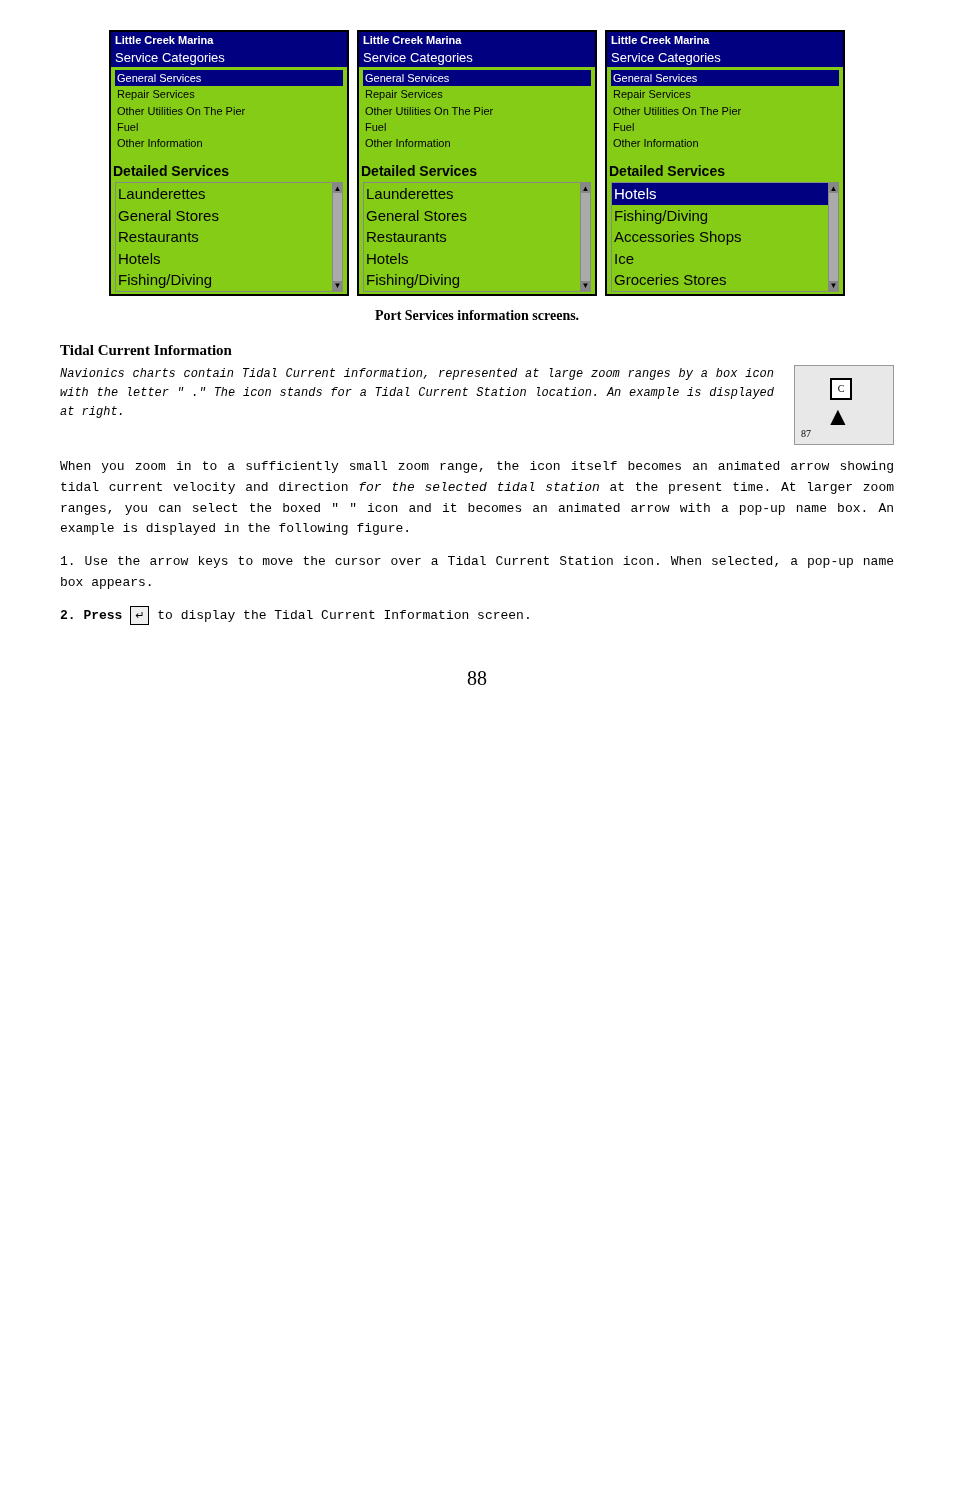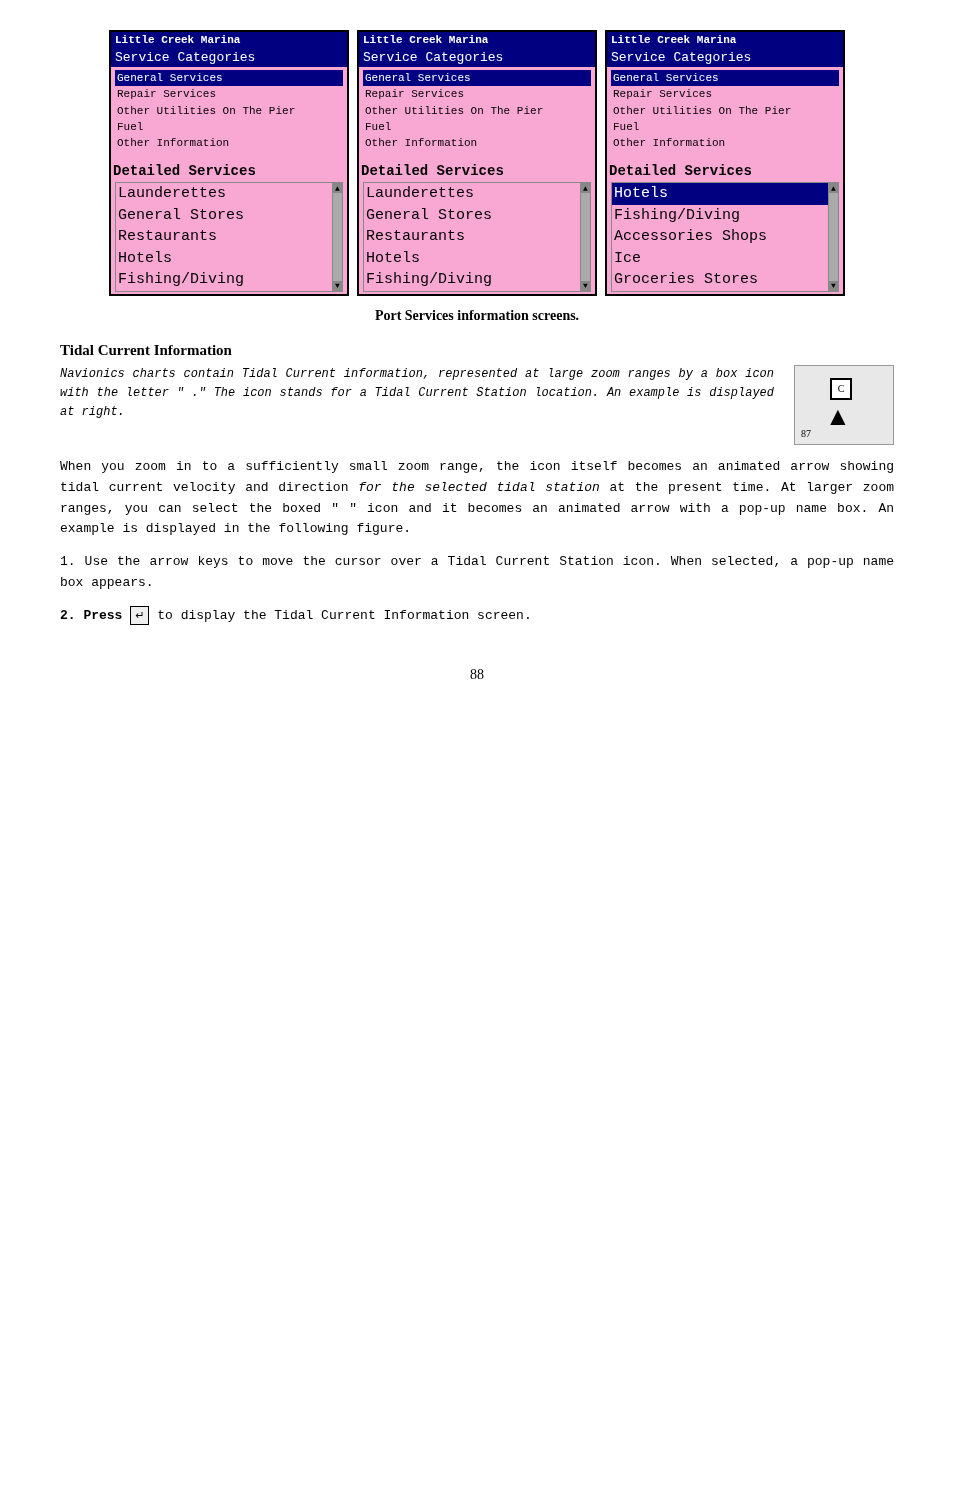--- a/index.html
+++ b/index.html
@@ -22,22 +22,22 @@
     .screens-row {
       display: flex;
       gap: 8px;
       margin-bottom: 12px;
       justify-content: center;
     }
 
     .screen-panel {
       border: 2px solid #000;
       width: 240px;
-      background: #f9a8d4;
-      font-family: Liberation Mono, monospace;
+      background: #84cc16;
+      font-family: Liberation Sans, sans-serif;
       font-size: 11px;
     }
 
     .screen-title-bar {
       background: #000080;
       color: #fff;
       padding: 2px 4px;
       font-weight: bold;
       font-size: 11px;
     }
@@ -243,21 +243,21 @@
       font-size: 11px;
       font-family: sans-serif;
       background: #eee;
       vertical-align: middle;
     }
 
     
     .page-number {
       text-align: center;
       margin-top: 40px;
-      font-size: 14px;
+      font-size: 20px;
     }
   </style>
 </head>
 <body>
 
 <div class="page-content">
 
   <div class="screens-row">
 
     <div class="screen-panel">

